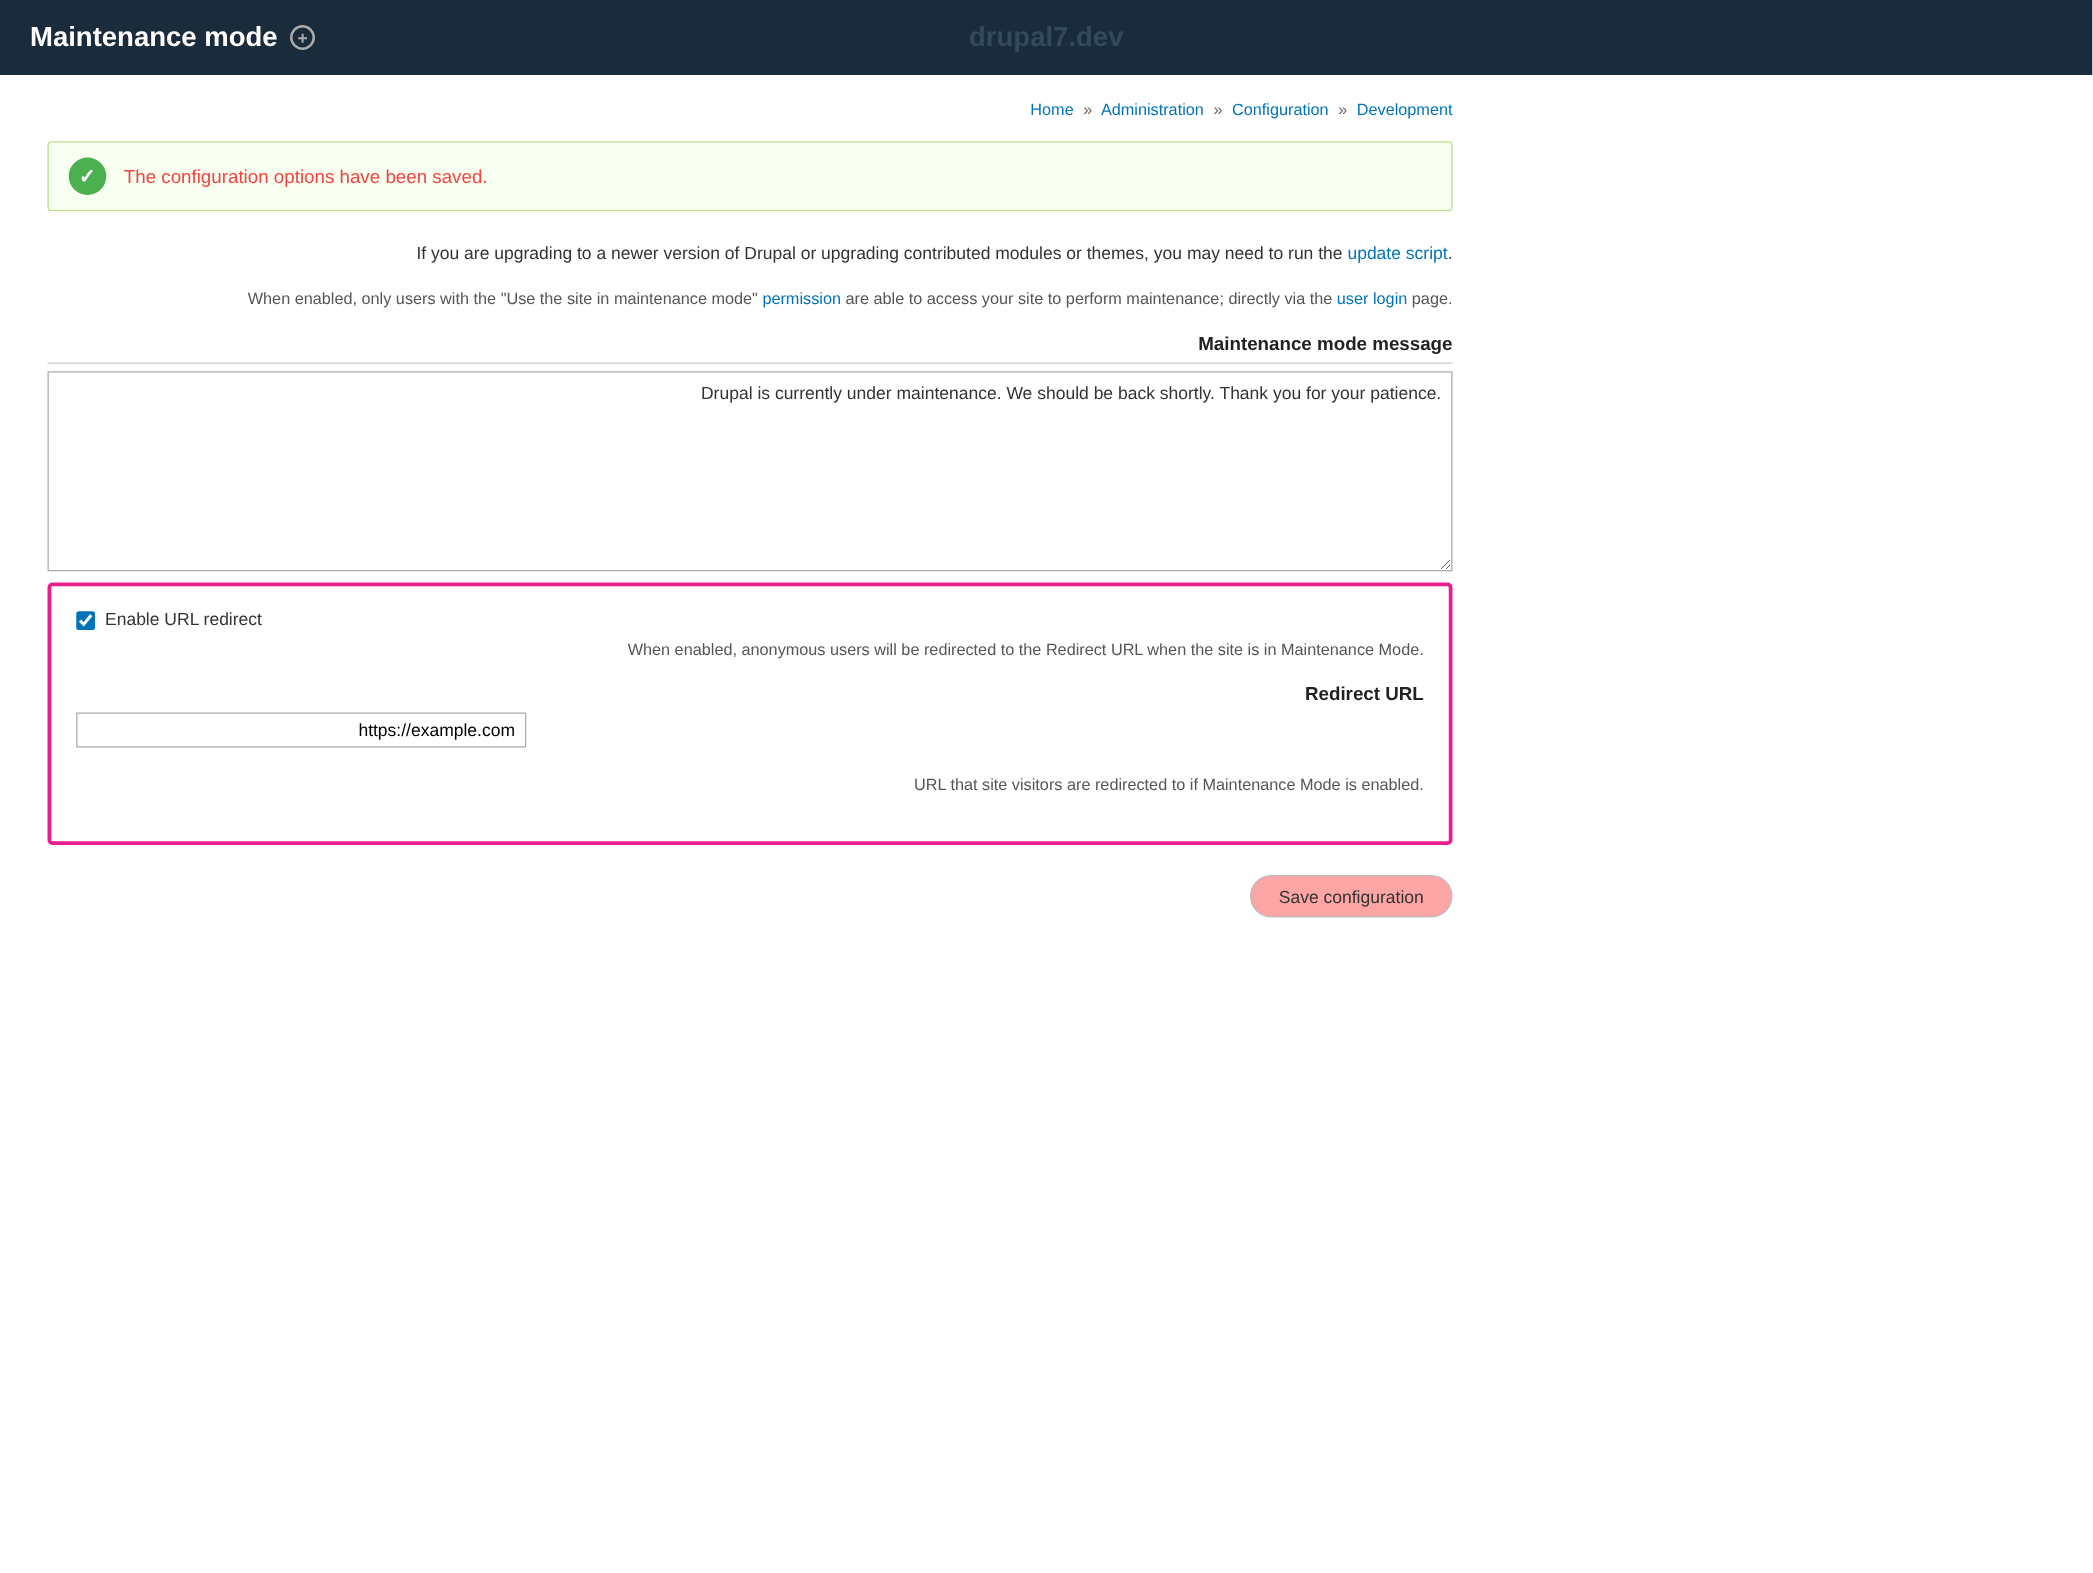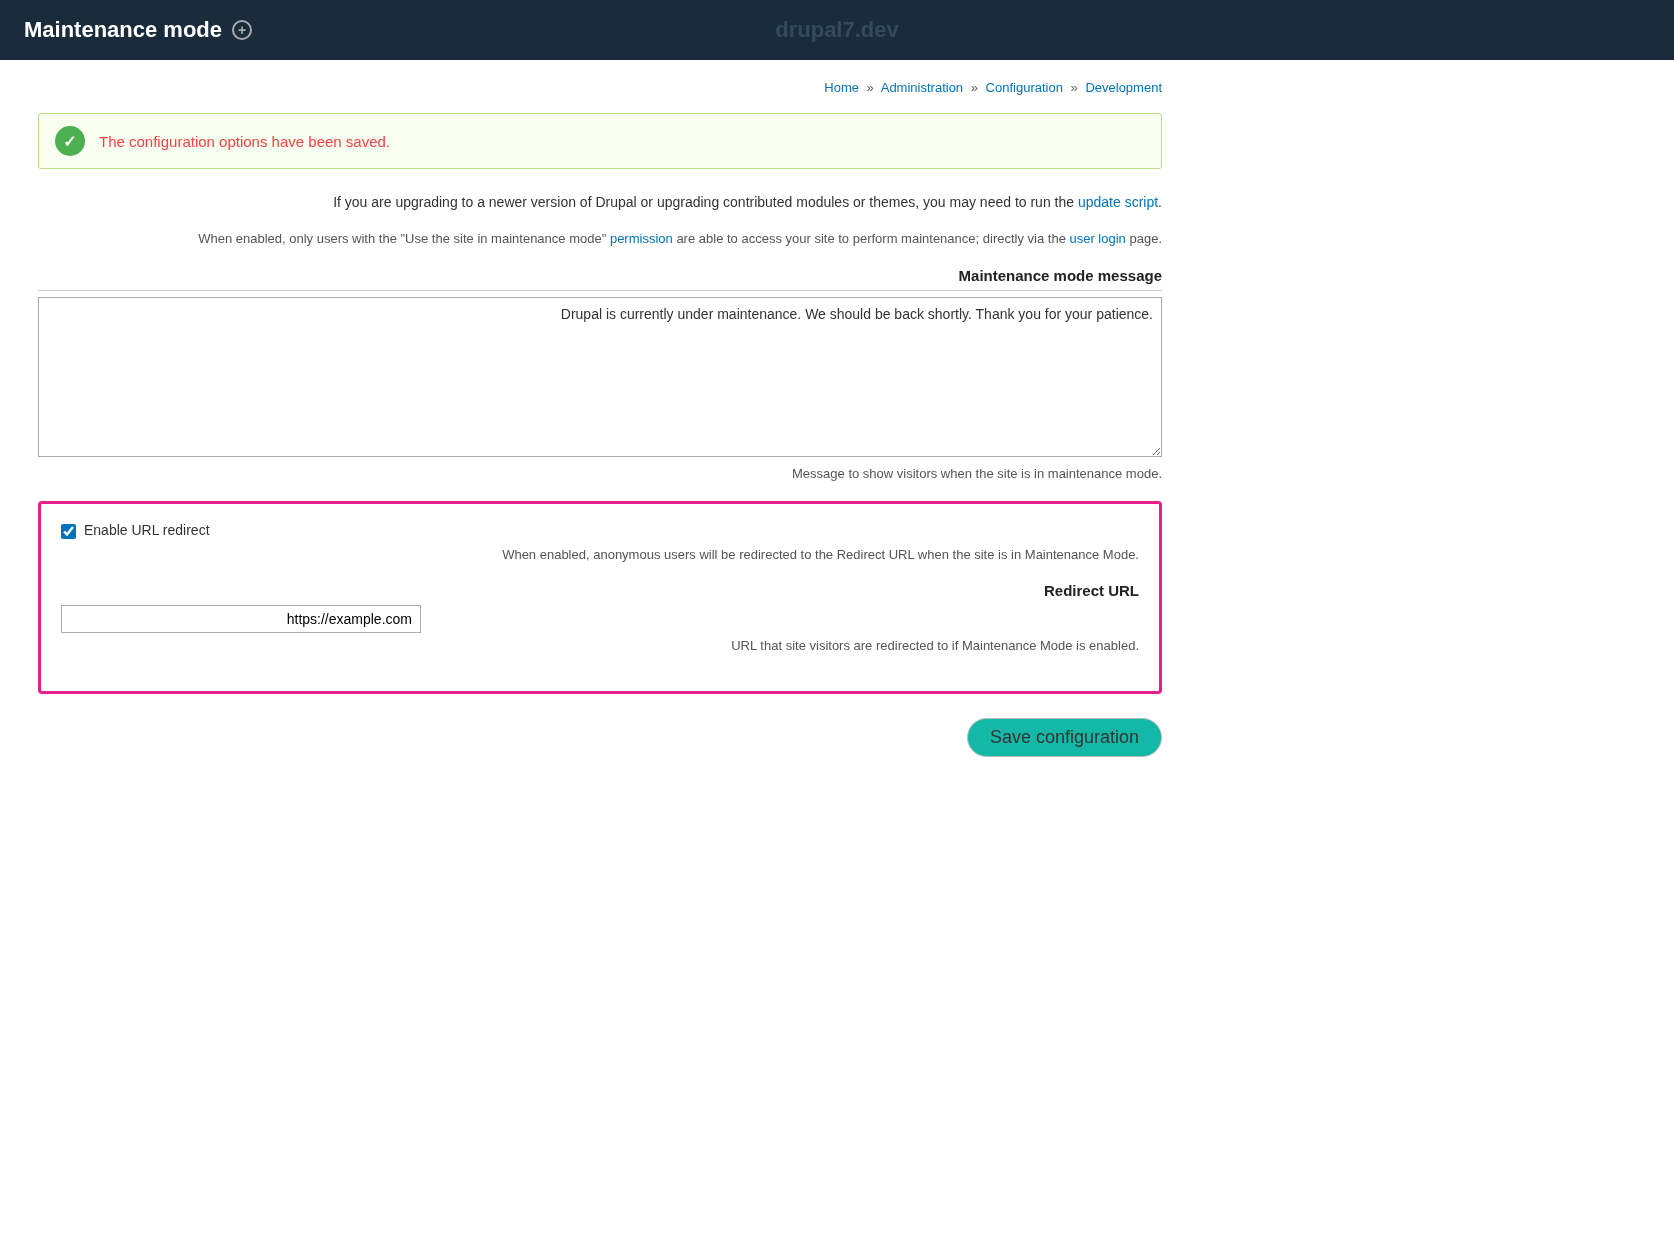--- a/index.html
+++ b/index.html
@@ -196,31 +196,31 @@
       margin-bottom: 6px;
       margin-top: 14px;
     }
     .redirect-input {
       width: 360px;
       border: 1px solid #aaa;
       padding: 5px 8px;
       font-size: 14px;
       font-family: inherit;
       outline: none;
-      margin-bottom: 5px;
+      margin-bottom: 22px;
       display: block;
     }
 
     
     .save-button {
-      background: #14b8a6;
+      background: #fca5a5;
       border: 1px solid #bbb;
       border-radius: 20px;
       padding: 8px 22px;
-      font-size: 18px;
+      font-size: 14px;
       color: #333;
       cursor: pointer;
       font-family: inherit;
     }
   </style>
 </head>
 <body>
 
 <div class="header">
   <div class="header-title">
@@ -257,21 +257,20 @@
   
   <div class="checkbox-description">
     <span>When enabled, only users with the "Use the site in maintenance mode" </span><a href="#">permission</a><span> are able to access your site to perform maintenance; </span>directly via the <a href="#">user login</a><span> page.</span>
   </div>
 
   
   <div class="section-label">Maintenance mode message</div>
   <div class="textarea-wrapper">
     <textarea class="maintenance-textarea" style="">Drupal is currently under maintenance. We should be back shortly. Thank you for your patience.</textarea>
   </div>
-  <div class="field-description">Message to show visitors when the site is in maintenance mode.</div>
 
   
   <div class="highlight-box">
 
     <div class="checkbox-row">
       <input type="checkbox" checked="" style="">
       <label class="checkbox-label">Enable URL redirect</label>
     </div>
     <div class="checkbox-description">When enabled, anonymous users will be redirected to the Redirect URL when the site is in Maintenance Mode.</div>
 

